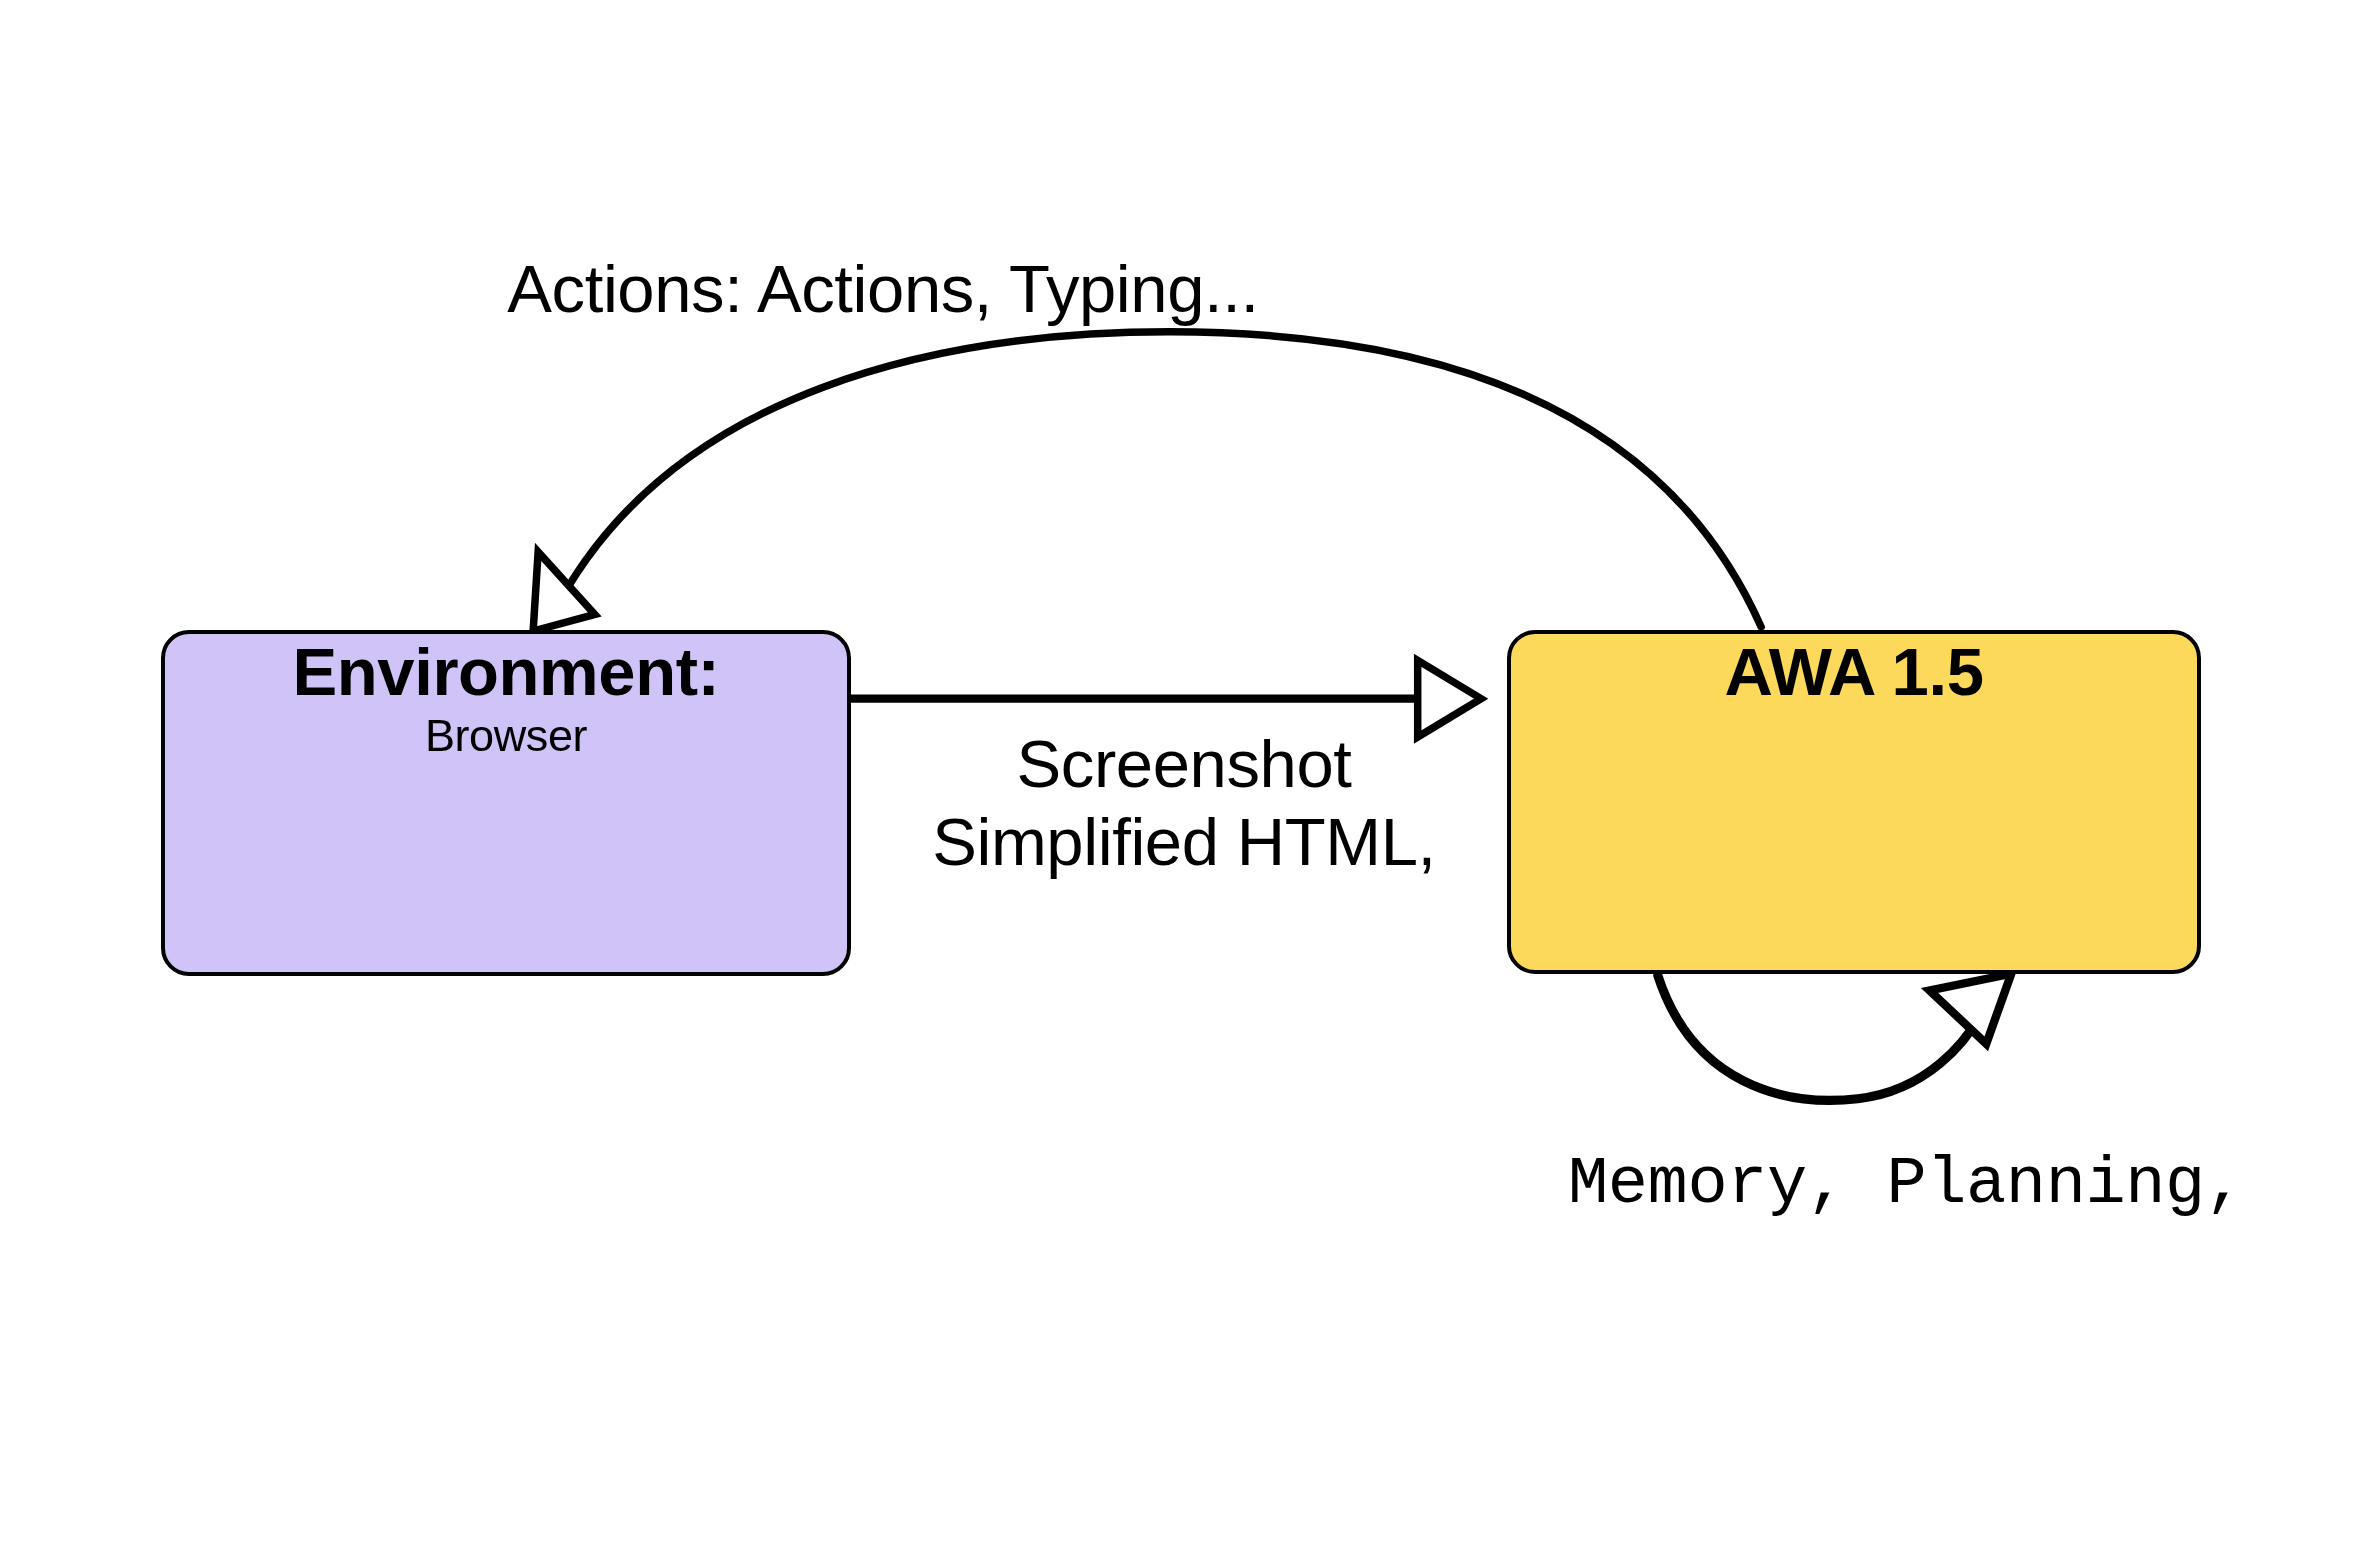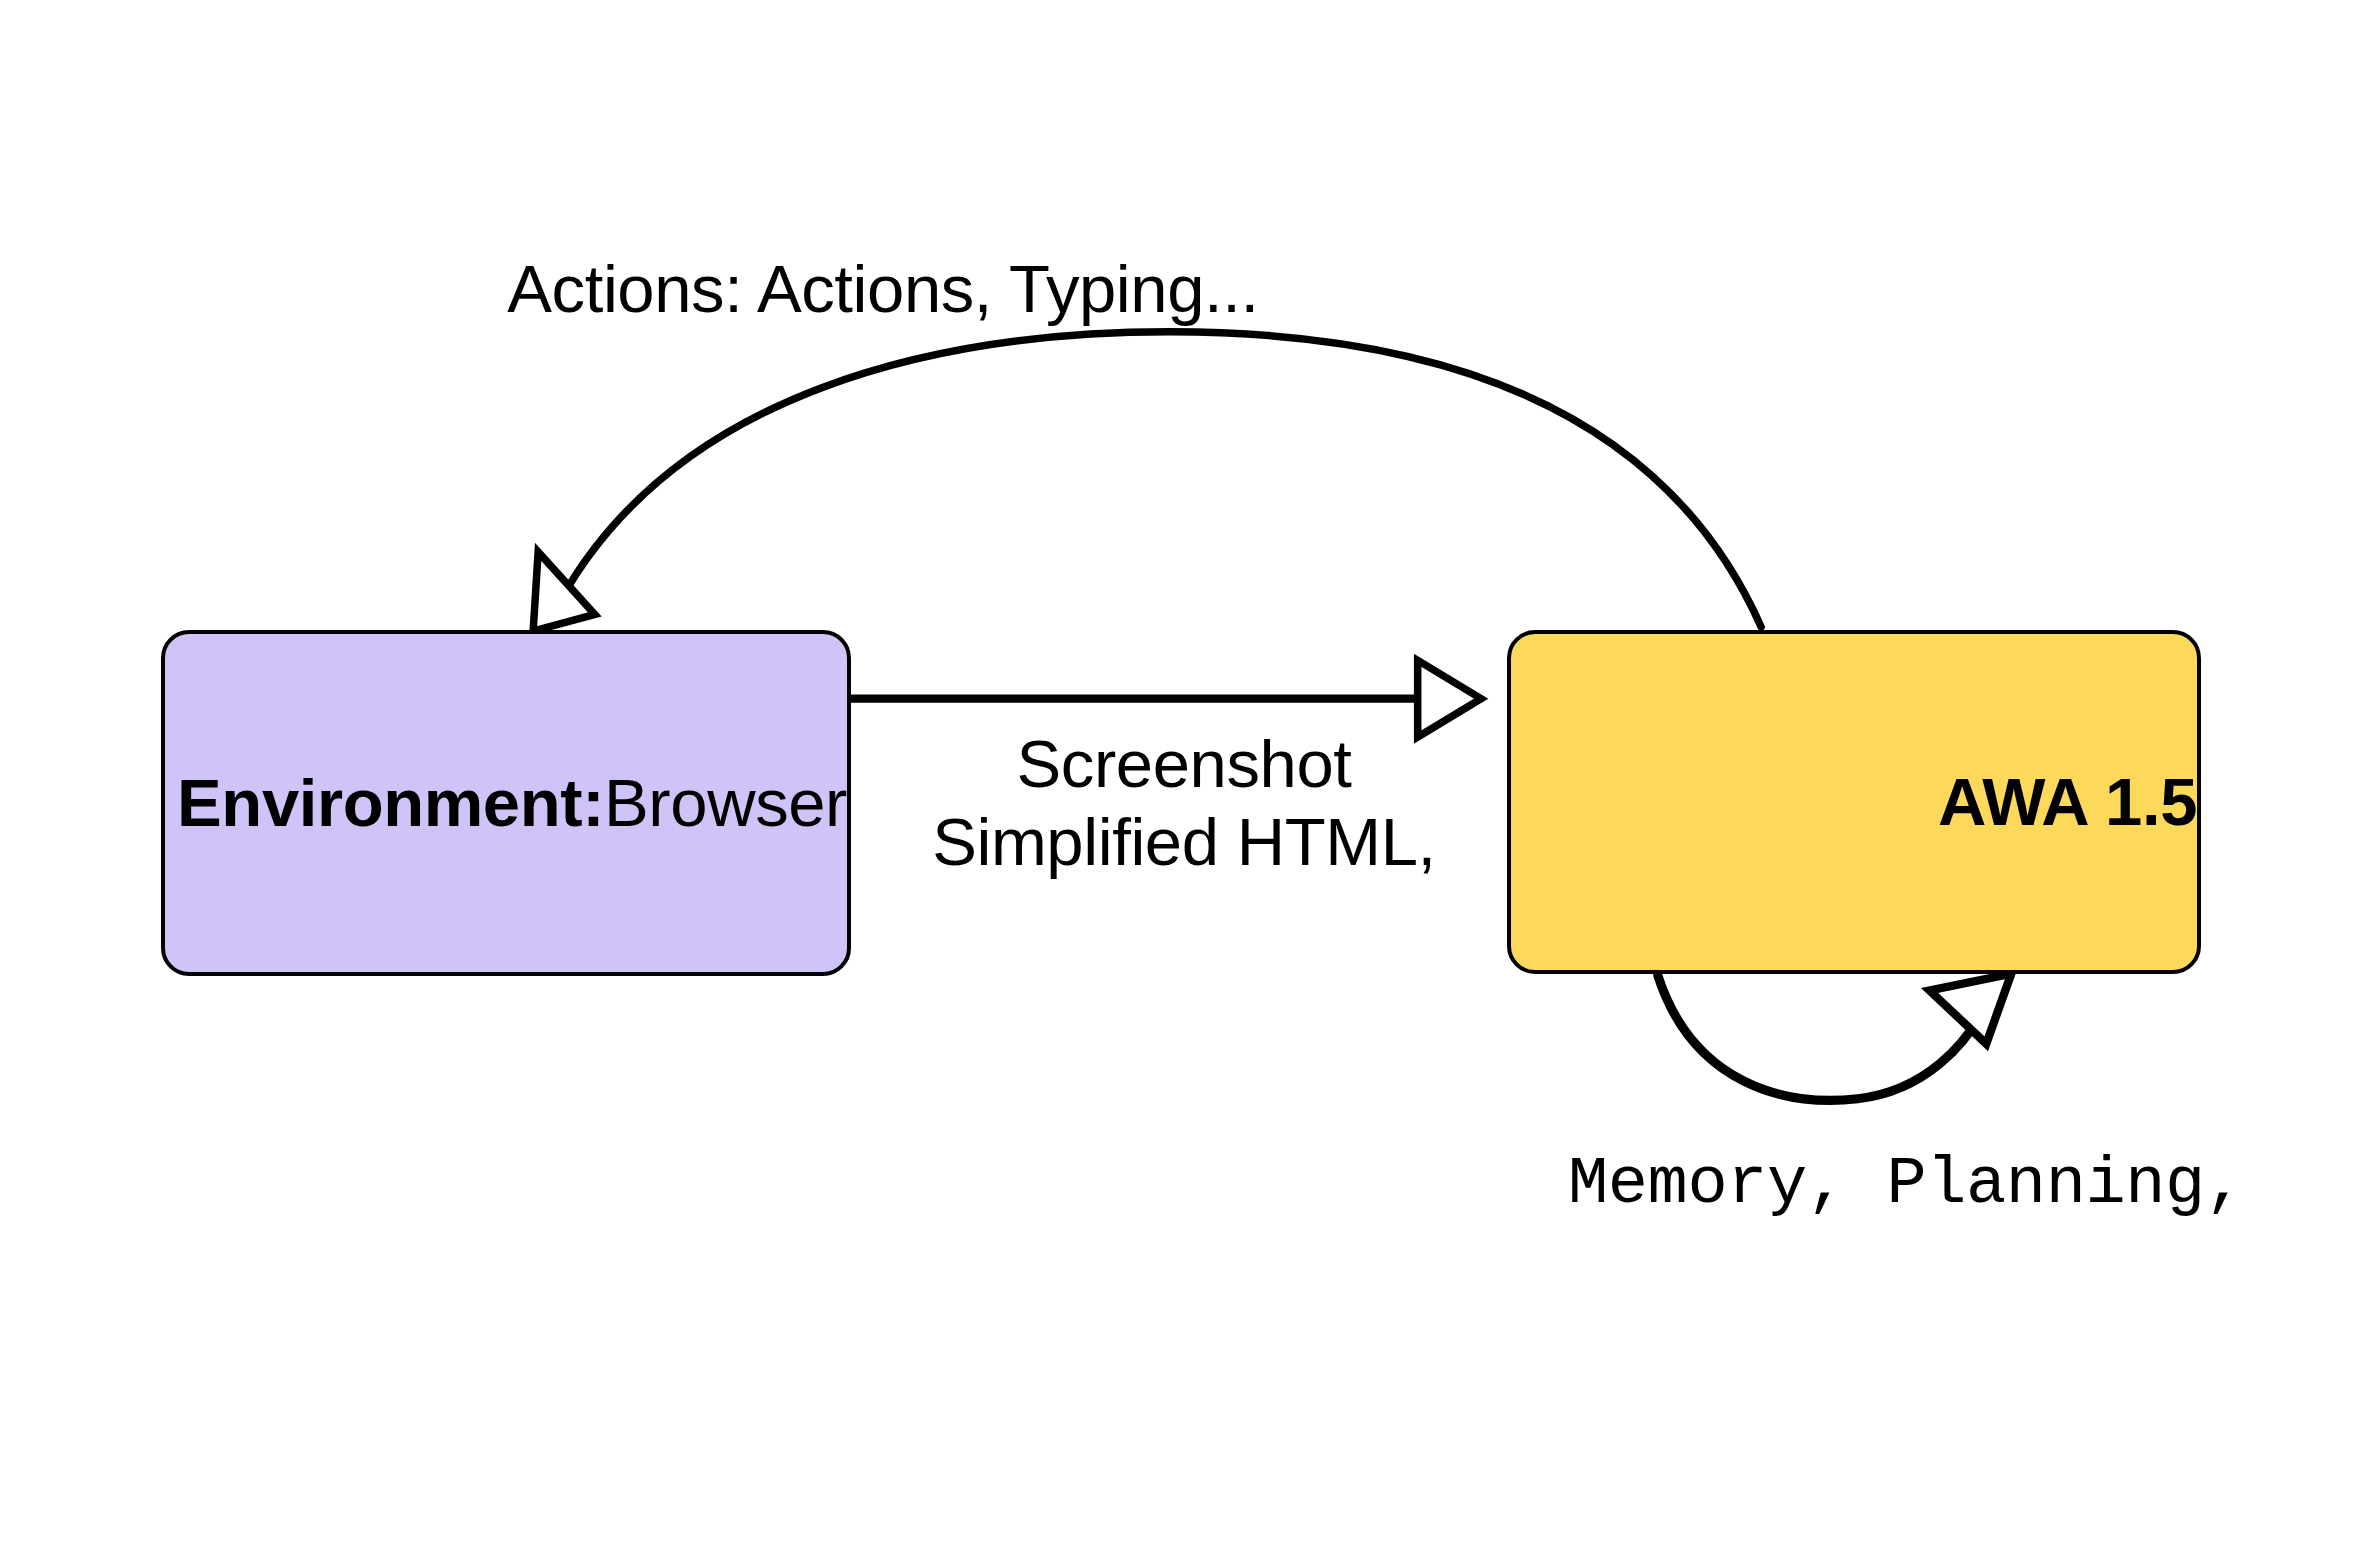--- a/index.html
+++ b/index.html
@@ -23,25 +23,24 @@
     top: 0;
     width: 2366px;
     height: 1564px;
   }
   .node-box {
     position: absolute;
     box-sizing: border-box;
     border: 4.2px solid #000000;
     border-radius: 28px;
     display: flex;
-    flex-direction: row;
+    flex-direction: column;
     align-items: center;
-    justify-content: flex-end;
+    justify-content: flex-start;
     text-align: center;
-    padding-left: 29px;
   }
   #env-box {
     left: 161px;
     top: 630px;
     width: 690px;
     height: 346px;
     background: #CFC3F7;
   }
   #awa-box {
     left: 1483px;
@@ -52,21 +51,21 @@
     margin-left: 24px;
   }
   .node-line-bold {
     font-weight: bold;
     font-size: 67px;
     line-height: 1.14;
     letter-spacing: -0.4px;
   }
   .node-line-regular {
     font-weight: normal;
-    font-size: 67px;
+    font-size: 45px;
     line-height: 1.14;
     letter-spacing: -0.4px;
   }
   .edge-label {
     position: absolute;
     text-align: center;
     font-size: 67px;
     line-height: 1.16;
     letter-spacing: -0.4px;
     white-space: nowrap;

